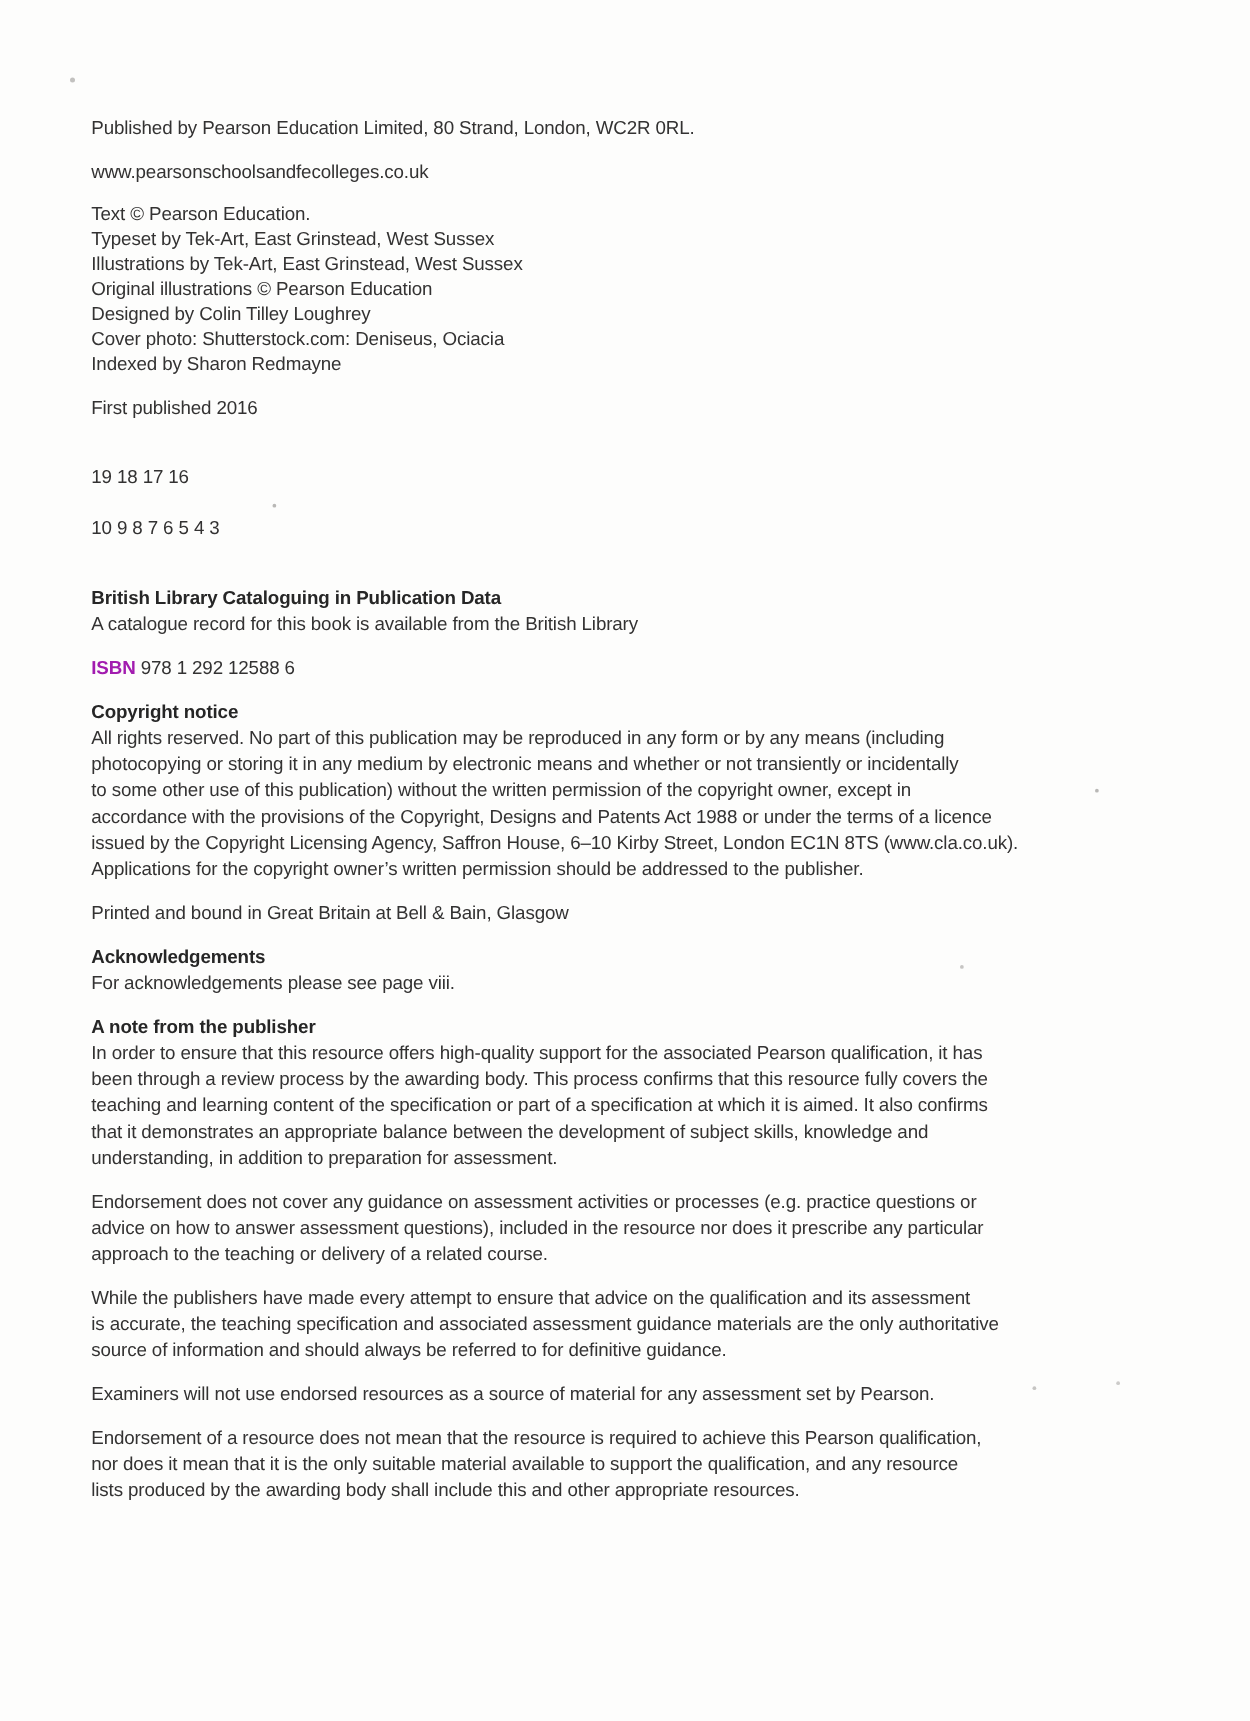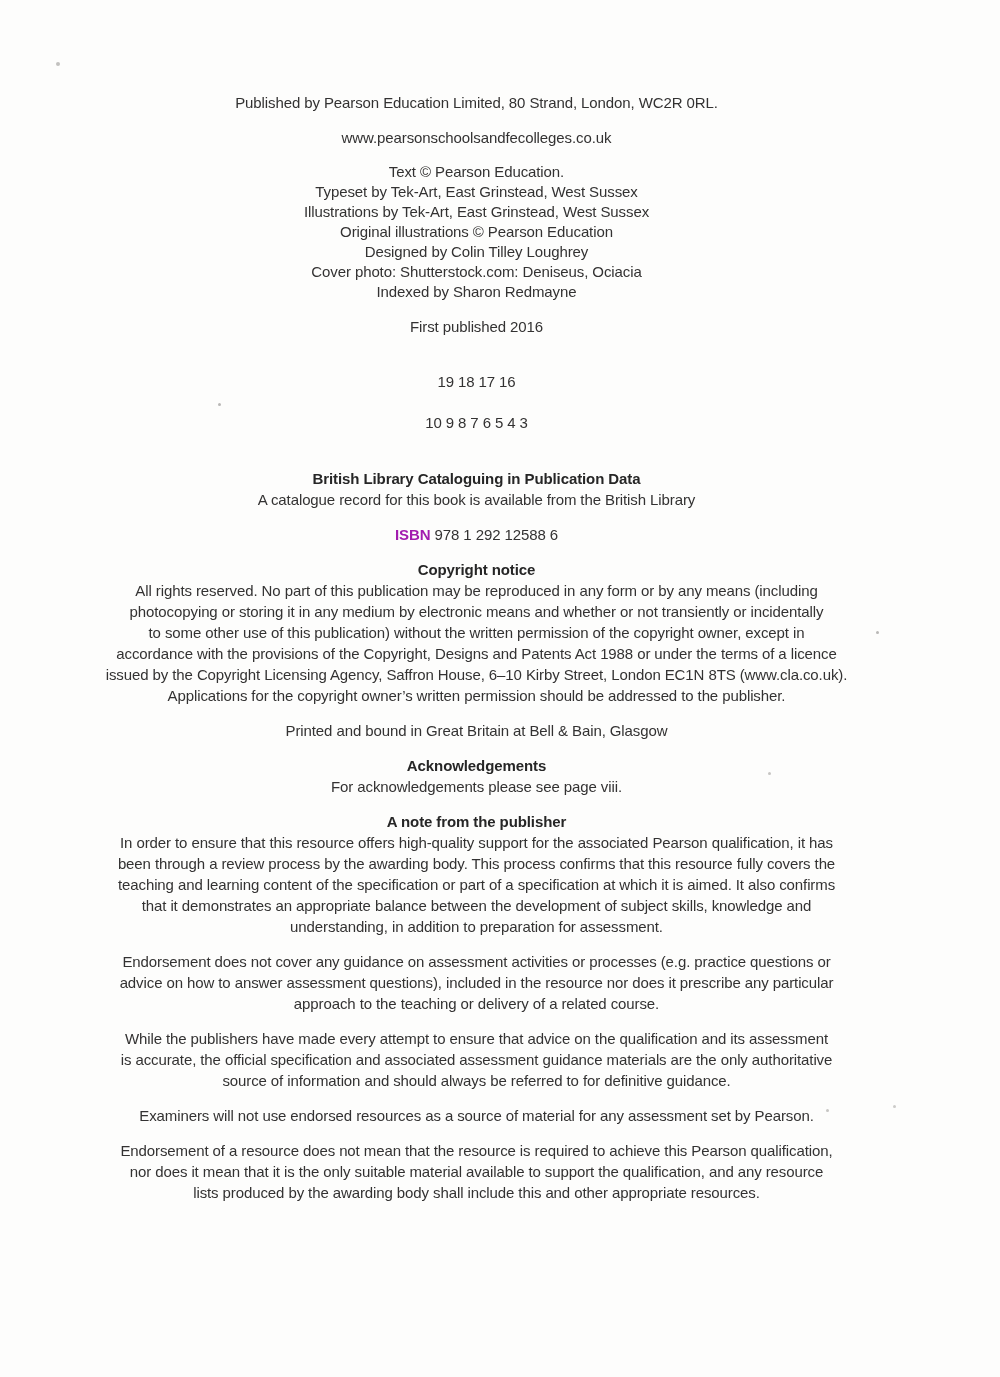--- a/index.html
+++ b/index.html
@@ -12,21 +12,20 @@
     font-family: "Liberation Sans", sans-serif;
     color: #333232;
     overflow: hidden;
   }
   .page {
     position: absolute;
     top: 0; left: 0;
     width: 1000px;
     height: 1377px;
     padding: 92px 120px 40px 73px;
-    text-align: center;
   }
   .line, .para, .h {
     font-size: 15px;
     line-height: 21px;
     letter-spacing: -0.1px;
     margin: 0 0 14px 0;
     white-space: pre-line;
   }
   .h {
     font-weight: bold;
@@ -105,21 +104,21 @@
     <p class="h">A note from the publisher</p>
     <p class="para">In order to ensure that this resource offers high-quality support for the associated Pearson qualification, it has
 been through a review process by the awarding body. This process confirms that this resource fully covers the
 teaching and learning content of the specification or part of a specification at which it is aimed. It also confirms
 that it demonstrates an appropriate balance between the development of subject skills, knowledge and
 understanding, in addition to preparation for assessment.</p>
     <p class="para">Endorsement does not cover any guidance on assessment activities or processes (e.g. practice questions or
 advice on how to answer assessment questions), included in the resource nor does it prescribe any particular
 approach to the teaching or delivery of a related course.</p>
     <p class="para">While the publishers have made every attempt to ensure that advice on the qualification and its assessment
-is accurate, the official specification and associated assessment guidance materials are the only authoritative
+is accurate, the teaching specification and associated assessment guidance materials are the only authoritative
 source of information and should always be referred to for definitive guidance.</p>
     <p class="para">Examiners will not use endorsed resources as a source of material for any assessment set by Pearson.</p>
     <p class="para tight">Endorsement of a resource does not mean that the resource is required to achieve this Pearson qualification,
 nor does it mean that it is the only suitable material available to support the qualification, and any resource
 lists produced by the awarding body shall include this and other appropriate resources.</p>
   </div>
 
 </div>
 
 <div class="speck s1"></div>

